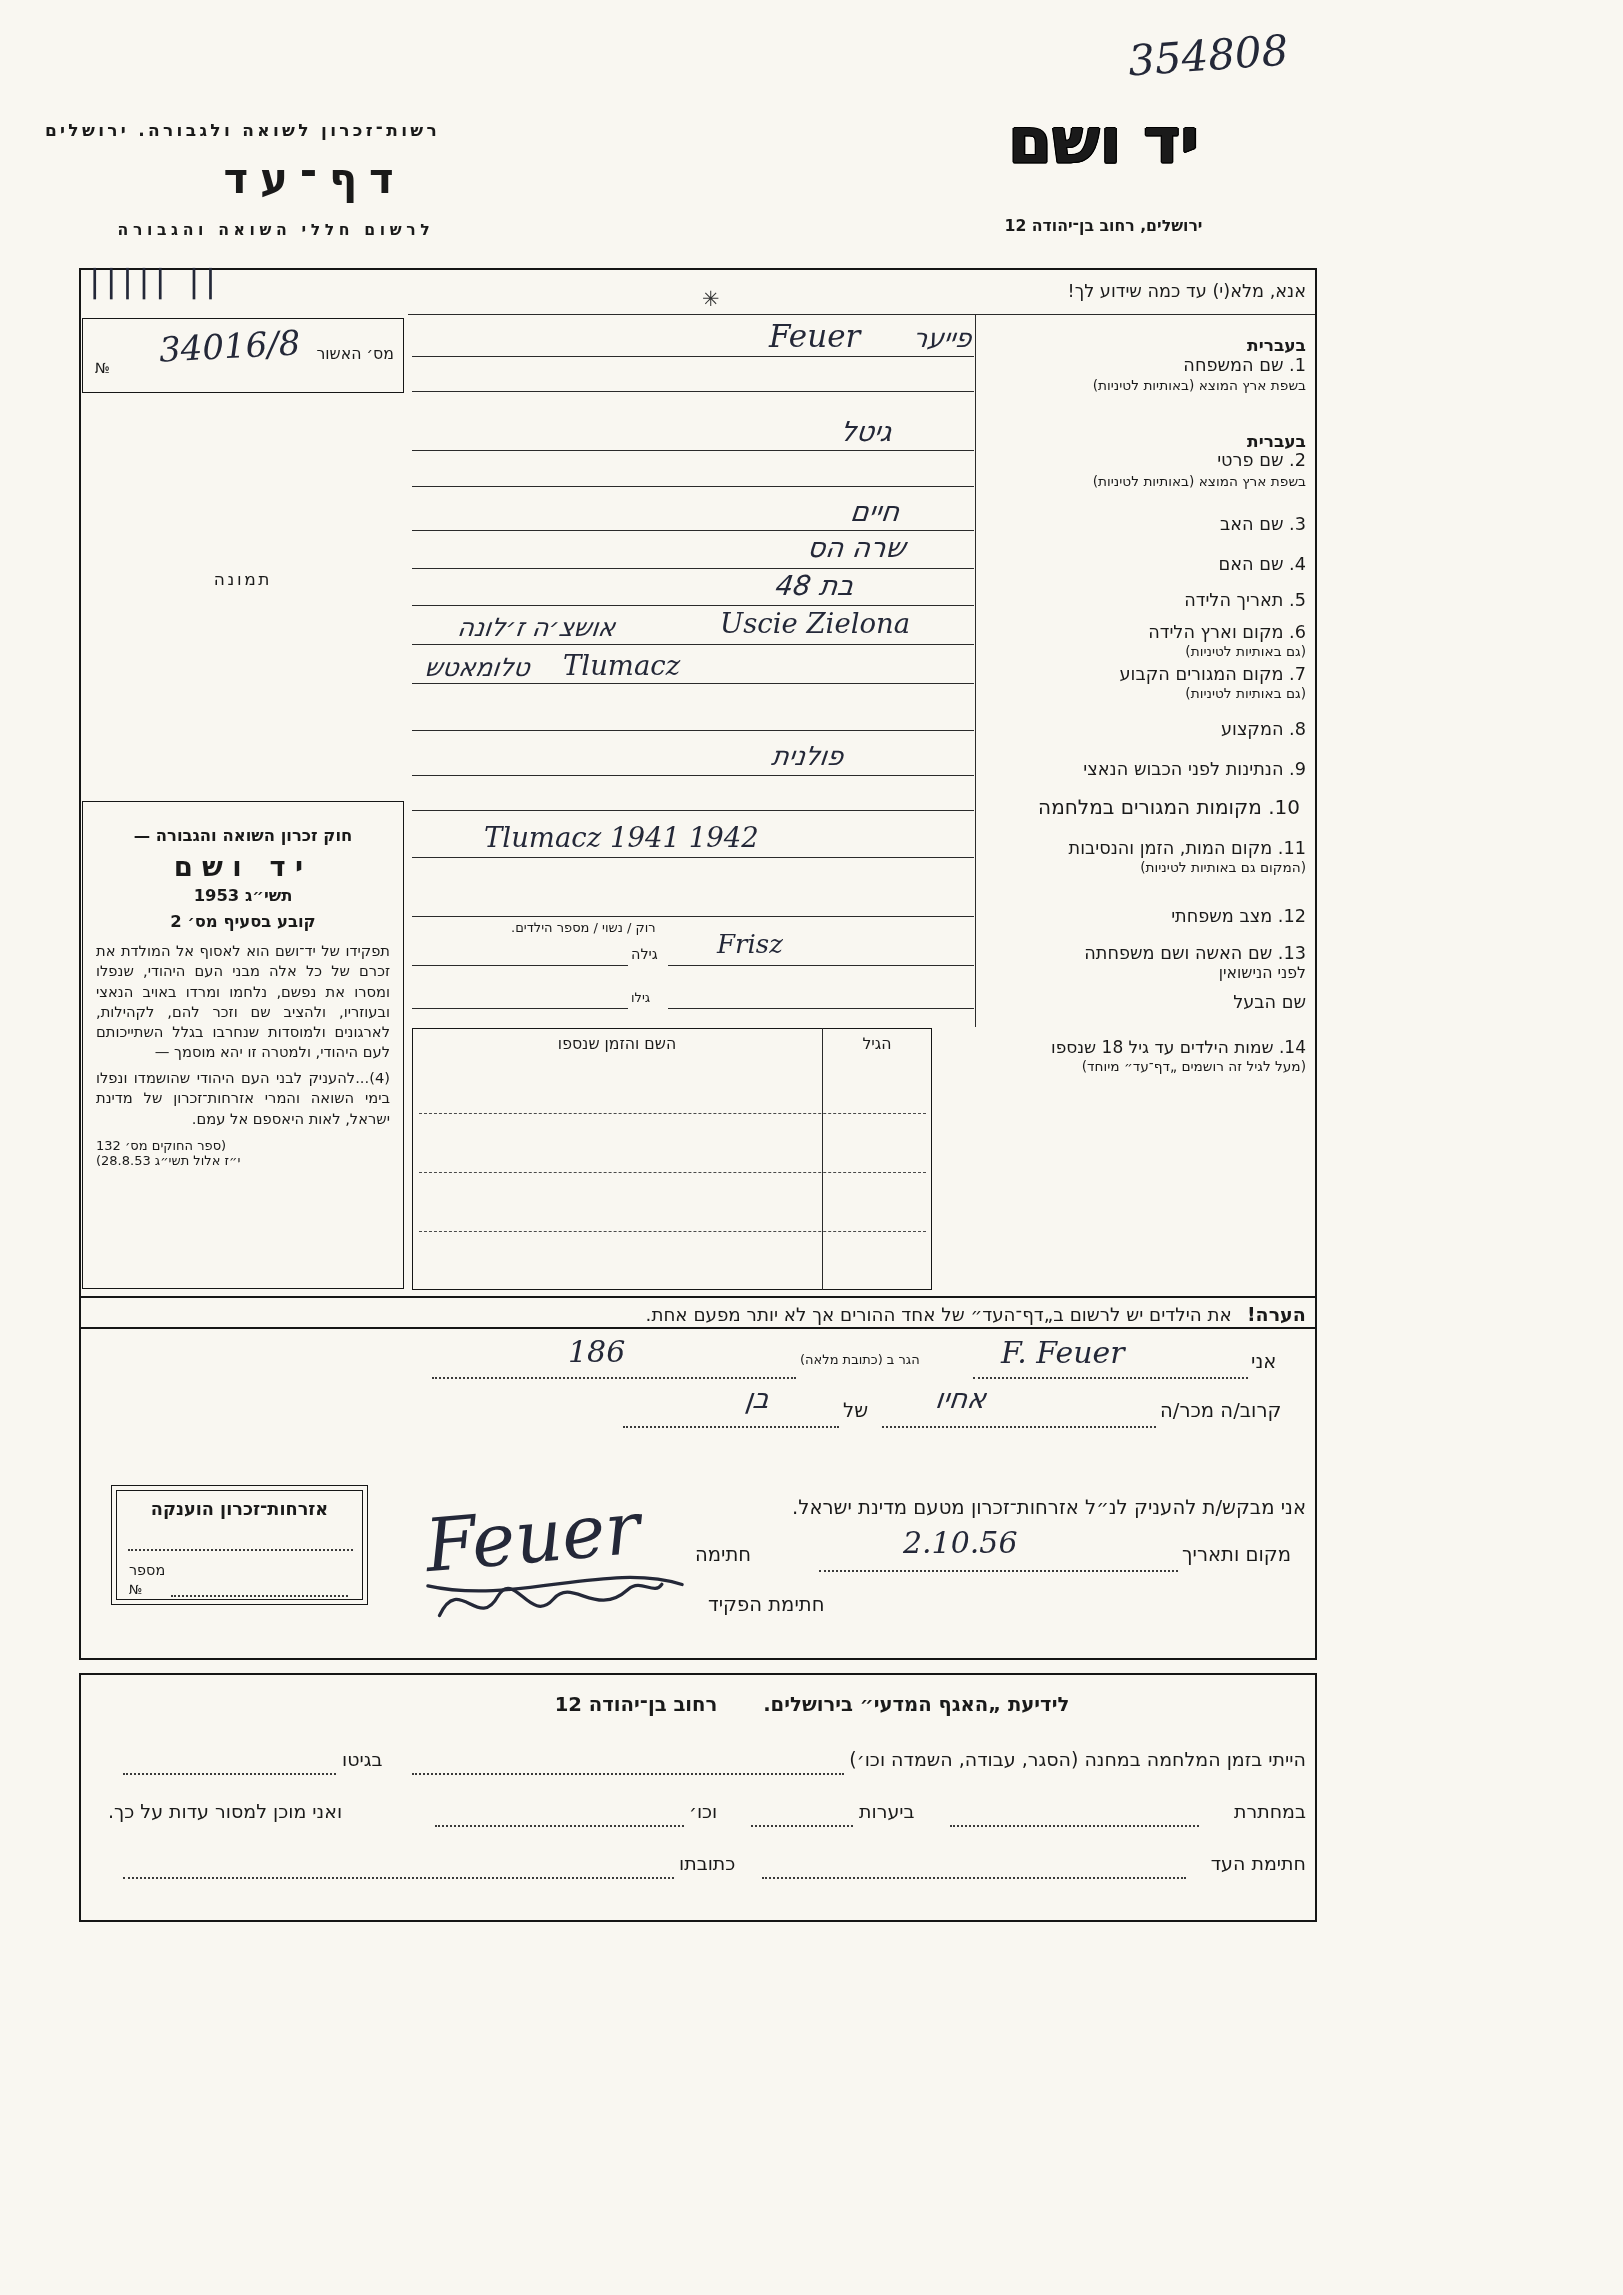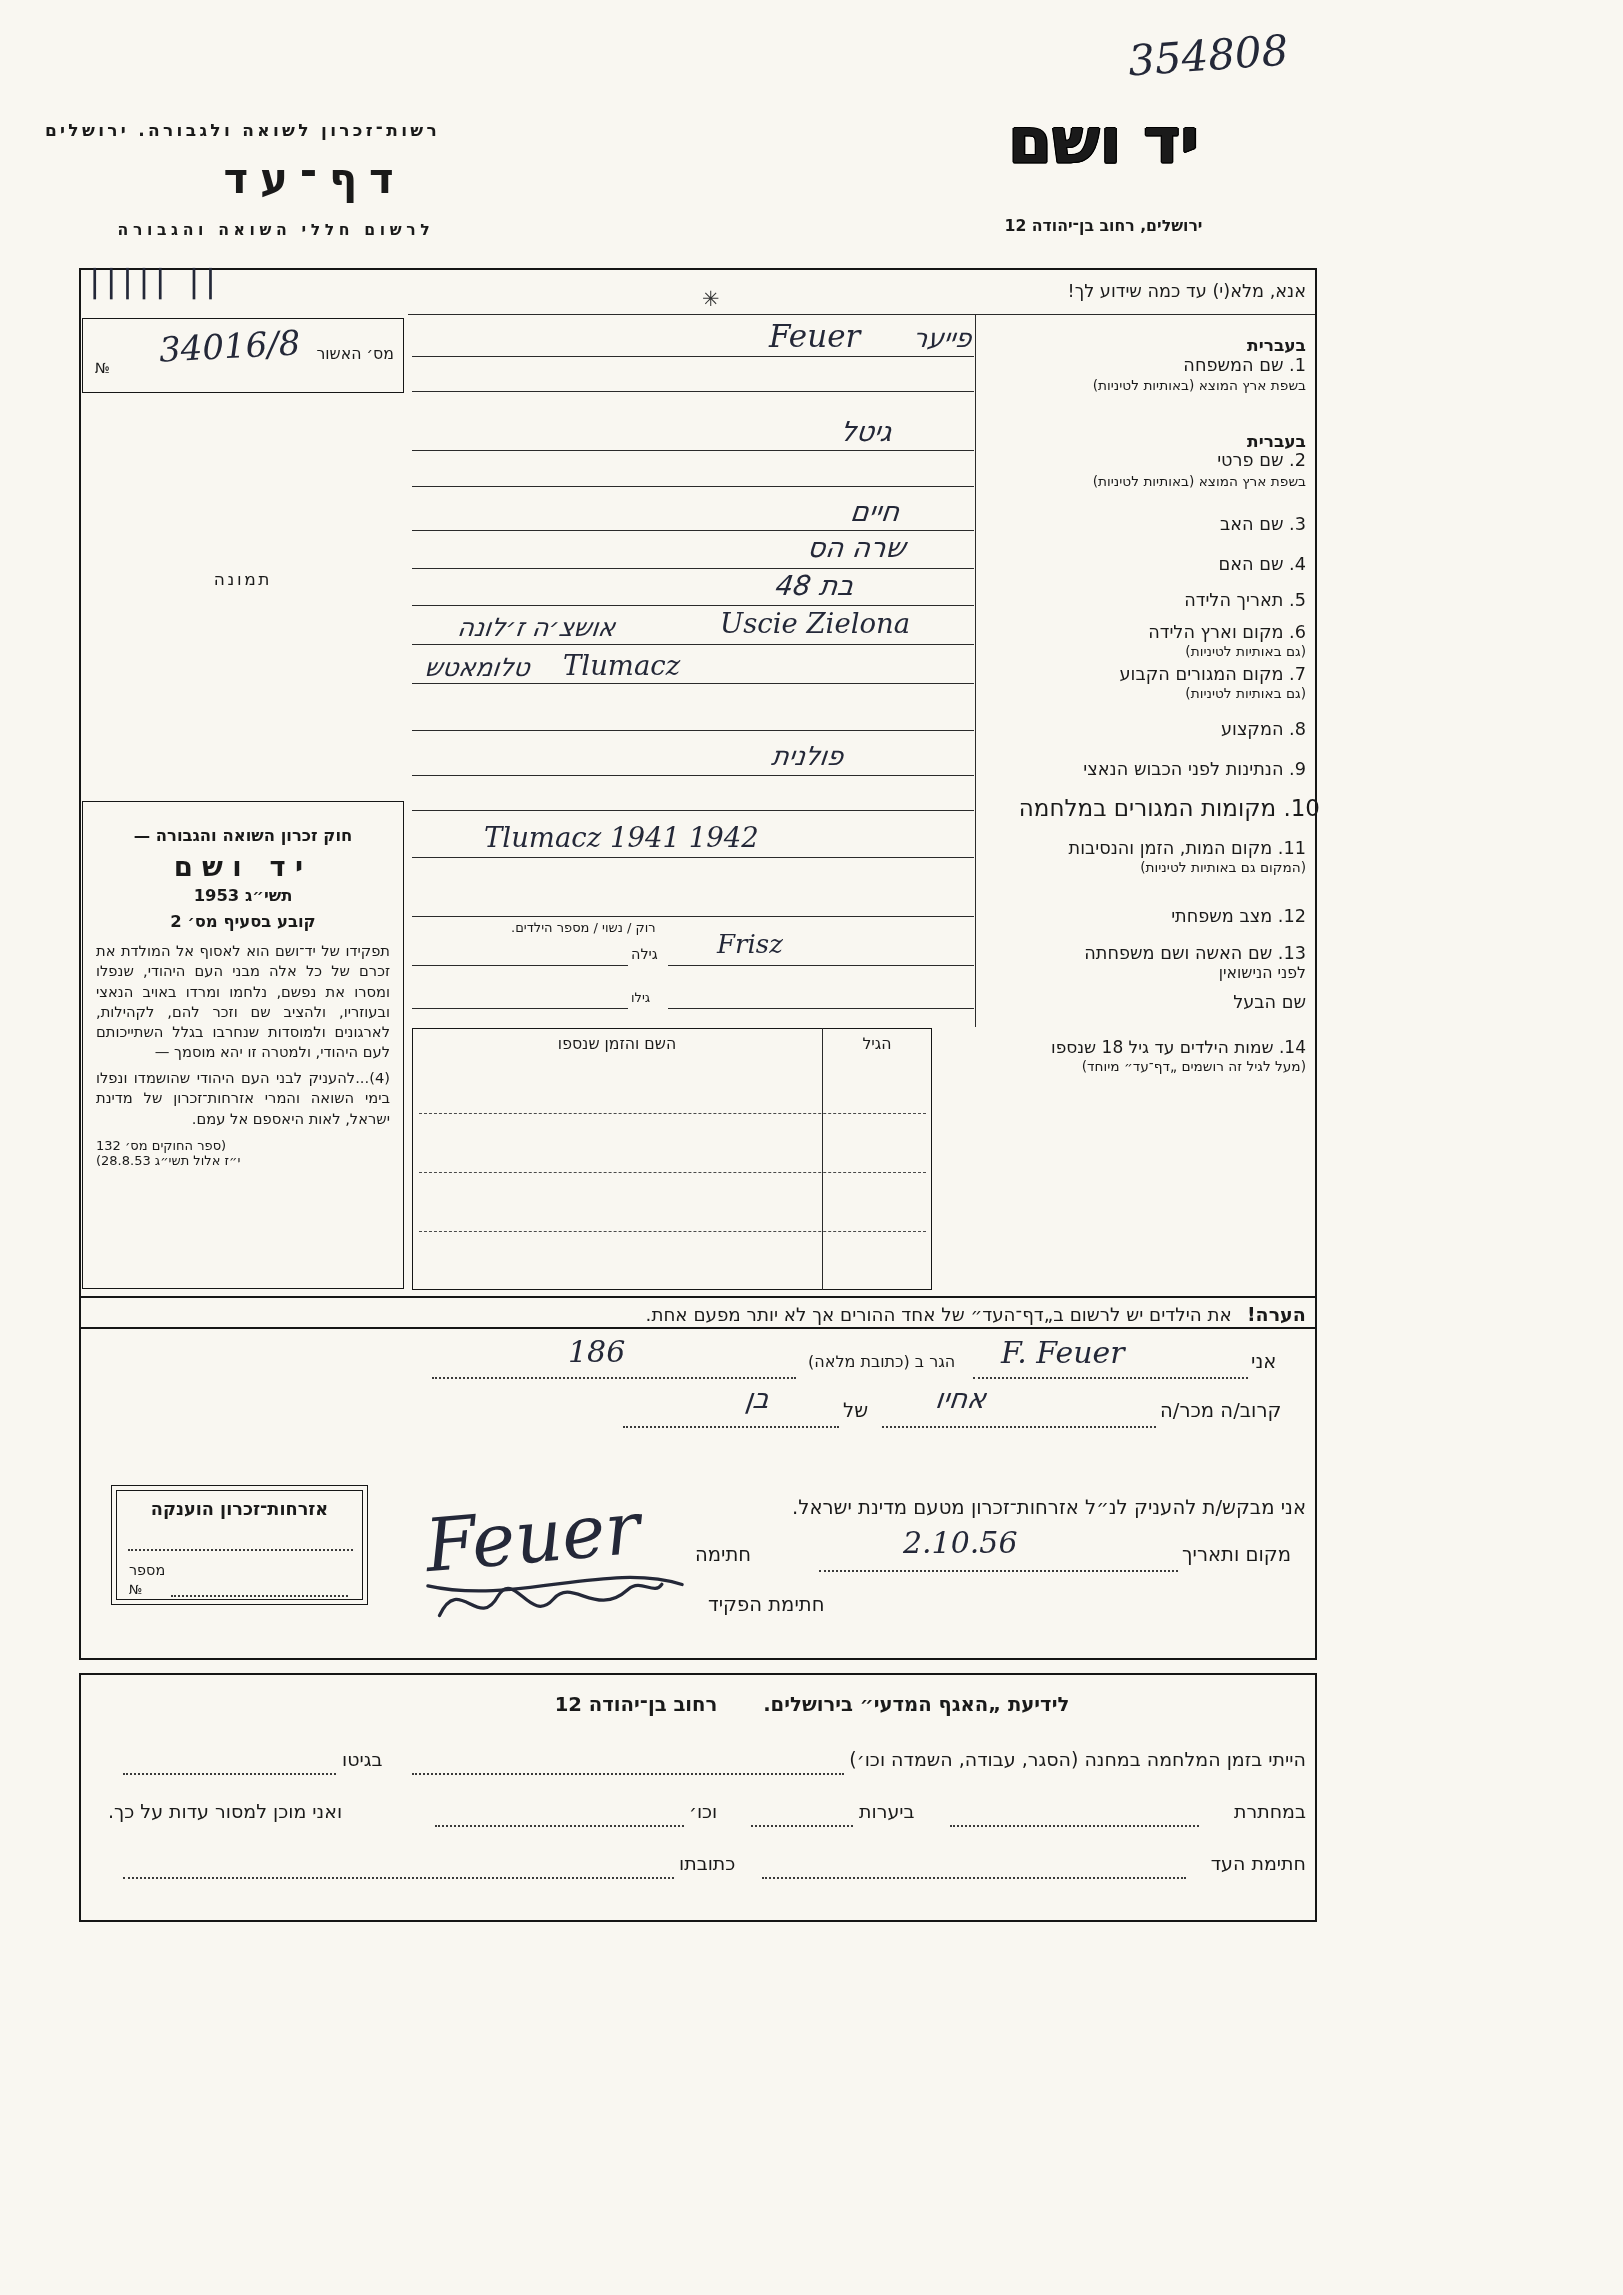--- a/index.html
+++ b/index.html
@@ -74,21 +74,21 @@
   <div class="lab" style="right:317px;top:590px;font-size:17.7px;">5. תאריך הלידה</div>
 
   <div class="lab" style="right:317px;top:622px;font-size:17.7px;">6. מקום וארץ הלידה</div>
   <div class="lab" style="right:317px;top:643px;font-size:13.7px;">(גם באותיות לטיניות)</div>
 
   <div class="lab" style="right:317px;top:664px;font-size:17.7px;">7. מקום המגורים הקבוע</div>
   <div class="lab" style="right:317px;top:685px;font-size:13.7px;">(גם באותיות לטיניות)</div>
 
   <div class="lab" style="right:317px;top:719px;font-size:17.7px;">8. המקצוע</div>
   <div class="lab" style="right:317px;top:759px;font-size:17.7px;">9. הנתינות לפני הכבוש הנאצי</div>
-  <div class="lab" style="right:303px;top:795px;font-size:23px;">10. מקומות המגורים במלחמה</div>
+  <div class="lab" style="right:323px;top:795px;font-size:20px;">10. מקומות המגורים במלחמה</div>
 
   <div class="lab" style="right:317px;top:838px;font-size:17.7px;">11. מקום המות, הזמן והנסיבות</div>
   <div class="lab" style="right:317px;top:859px;font-size:13.7px;">(המקום גם באותיות לטיניות)</div>
 
   <div class="lab" style="right:317px;top:906px;font-size:17.7px;">12. מצב משפחתי</div>
 
   <div class="lab" style="right:317px;top:943px;font-size:17.7px;">13. שם האשה ושם משפחתה</div>
   <div class="lab" style="right:317px;top:963px;font-size:15.7px;">לפני הנישואין</div>
   <div class="lab" style="right:317px;top:992px;font-size:17.7px;">שם הבעל</div>
 
@@ -142,21 +142,21 @@
   <div class="hw" style="left:717px;top:929px;font-size:26px;">Frisz</div>
 
   <div class="t" style="left:81px;top:1296px;width:1234px;height:33px;line-height:33px;border-top:2px solid #161616;border-bottom:2px solid #161616;padding-right:9.2px;box-sizing:border-box;">
     <span class="b" style="font-size:19px;">הערה!</span>
     <span style="font-size:18.3px;margin-right:11.8px;">את הילדים יש לרשום ב„דף־העד״ של אחד ההורים אך לא יותר מפעם אחת.</span>
   </div>
 
   <div class="t" style="left:1251px;top:1350px;font-size:19.6px;">אני</div>
   <div class="dot" style="left:973px;top:1377px;width:275px;"></div>
   <div class="hw" style="left:1001px;top:1335px;font-size:30px;">F. Feuer</div>
-  <div class="t" style="left:800px;top:1352px;font-size:16px;margin-left:8px;">הגר ב (כתובת מלאה)</div>
+  <div class="t" style="left:800px;top:1352px;font-size:13px;">הגר ב (כתובת מלאה)</div>
   <div class="dot" style="left:432px;top:1377px;width:364px;"></div>
   <div class="hw" style="left:568px;top:1334px;font-size:30px;">186</div>
 
   <div class="t" style="left:1160px;top:1399px;font-size:19.6px;">קרוב/ה מכר/ה</div>
   <div class="dot" style="left:882px;top:1426px;width:274px;"></div>
   <div class="hw hwh" style="left:936px;top:1382px;font-size:27.5px;">אחיו</div>
   <div class="t" style="left:843px;top:1399px;font-size:19.6px;">של</div>
   <div class="dot" style="left:623px;top:1426px;width:216px;"></div>
   <div class="hw hwh" style="left:746px;top:1382px;font-size:27.5px;">בן</div>
 

